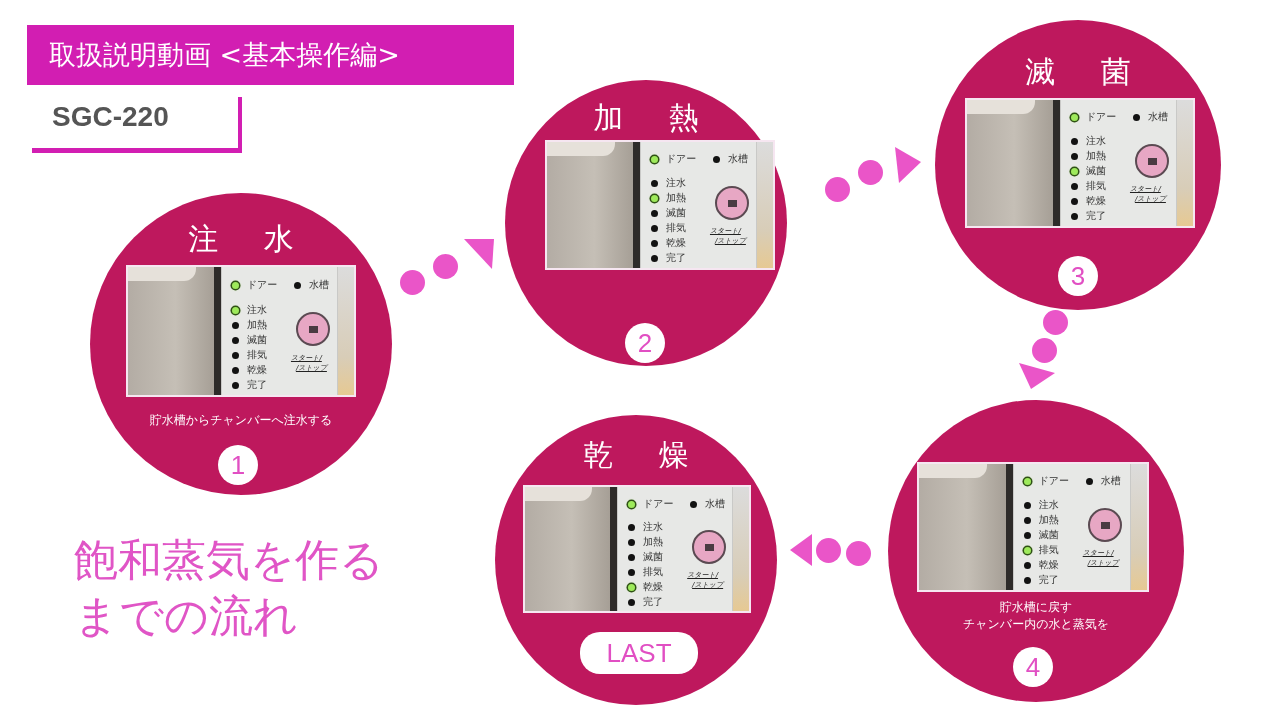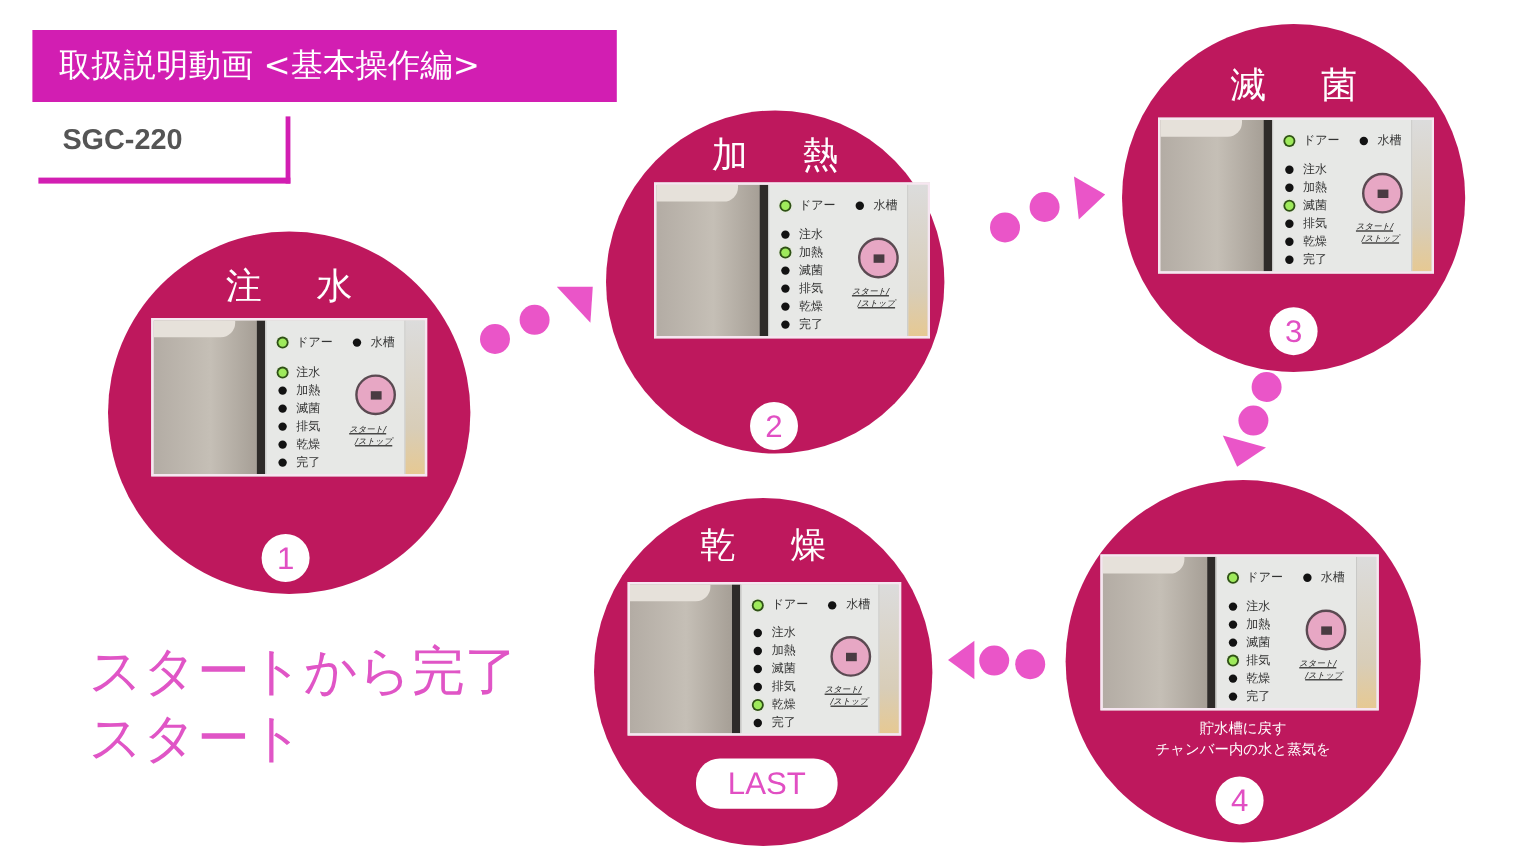--- a/index.html
+++ b/index.html
@@ -9,21 +9,21 @@
   .title-bar {
     position: absolute; left: 27px; top: 25px; width: 487px; height: 60px;
     background: #d21eb2; color: #fff; font-size: 27px; line-height: 60px;
     padding-left: 22px; letter-spacing: 0px; white-space: nowrap;
   }
   .model-box {
     position: absolute; left: 32px; top: 97px; width: 210px; height: 56px;
     border-right: 4px solid #d21eb2; border-bottom: 5px solid #d21eb2;
   }
   .model-text {
-    position: absolute; left: 20px; top: 0; font-size: 24px; font-weight: bold;
+    position: absolute; left: 20px; top: 0; font-size: 28px; font-weight: bold;
     color: #555555; font-family: "Liberation Sans", sans-serif; line-height: 40px;
   }
 
   .flow-caption {
     position: absolute; left: 74px; top: 532px; color: #e055c6;
     font-size: 44px; line-height: 56px; white-space: nowrap;
   }
 
   .step {
     position: absolute; border-radius: 50%; background: #be185d;
@@ -67,22 +67,22 @@
 <body>
 
 <div class="title-bar">
   <span>取扱説明動画 &lt;基本操作編&gt;</span>
 </div>
 <div class="model-box">
   <span class="model-text">SGC-220</span>
 </div>
 
 <div class="flow-caption">
-  <div>スタートから完了</div>
-  <div>スタート</div>
+  <div>飽和蒸気を作る</div>
+  <div>までの流れ</div>
 </div>
 
 <div class="step" style="left:90px; top:193px; width:302px; height:302px;">
   <div class="step-title" style="top:28px;">注 水</div>
   <div class="panel" style="left:36px; top:72px; width:230px; height:132px;">
     <div class="door"></div>
     <div class="door-top"></div>
     <div class="divider"></div>
     <div class="plate">
       <div class="led-row" style="left:10px; top:11px;">
@@ -120,24 +120,27 @@
       <div class="start-btn" style="left:74px; top:45px;">
           <div class="sq"></div>
         </div>
       <div class="start-lbl" style="left:64px; top:86px;">
           <div>スタート/</div>
           <div style="padding-left:10px;">/ストップ</div>
         </div>
     </div>
     <div class="edge"></div>
   </div>
+  <div class="desc" style="top:219px;">
+    <div>貯水槽からチャンバーへ注水する</div>
+  </div>
   <div class="badge" style="left:128px; top:252px; width:40px; height:40px; line-height:40px;">1</div>
 </div>
 
-<div class="step" style="left:505px; top:92px; width:282px; height:286px;">
+<div class="step" style="left:505px; top:80px; width:282px; height:286px;">
   <div class="step-title" style="top:20px;">加 熱</div>
   <div class="panel" style="left:40px; top:60px; width:230px; height:130px;">
     <div class="door"></div>
     <div class="door-top"></div>
     <div class="divider"></div>
     <div class="plate">
       <div class="led-row" style="left:10px; top:10px;">
           <span class="led on"></span>
           <span>ドアー</span>
         </div>

